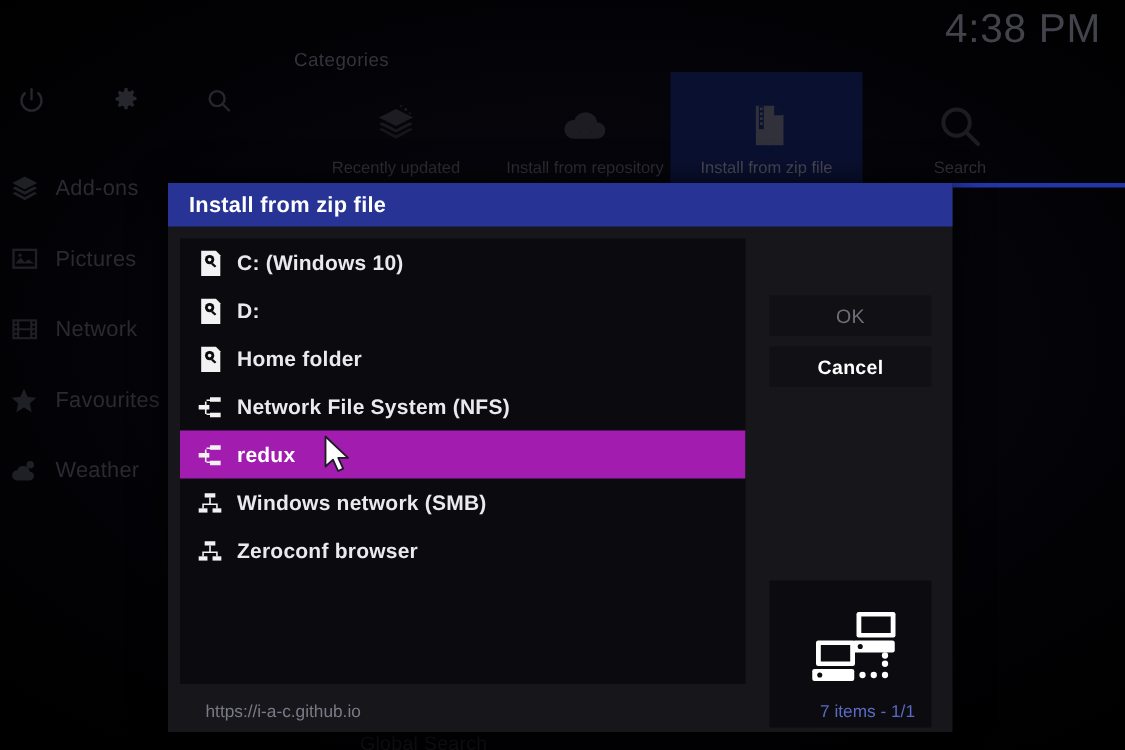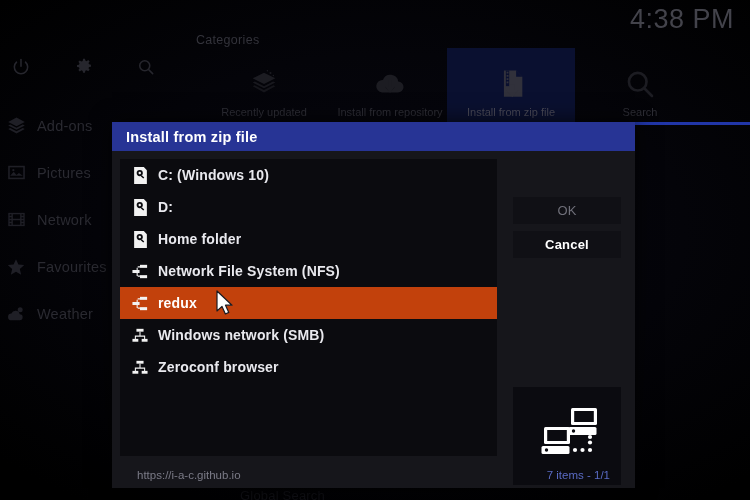--- a/index.html
+++ b/index.html
@@ -98,21 +98,21 @@
   .list-panel {
     position: absolute; left: 8px; top: 8px;
     width: 377px; height: 297px;
     background: #0b0b0f;
     overflow: hidden;
   }
   .row {
     height: 32px; display: flex; align-items: center;
     padding-left: 8px;
   }
-  .row.sel { background: #c2410c; }
+  .row.sel { background: #a21caf; }
   .row-ico {
     width: 24px; height: 24px; margin-right: 6px;
     display: flex; align-items: center; justify-content: center;
     color: #f2f2f2; flex: 0 0 24px;
   }
   .row-lbl { font-size: 14px; color: #e9e9ee; letter-spacing: .15px; font-weight: bold; }
   .row.sel .row-lbl { color: #ffffff; }
 
   
   .btn {

